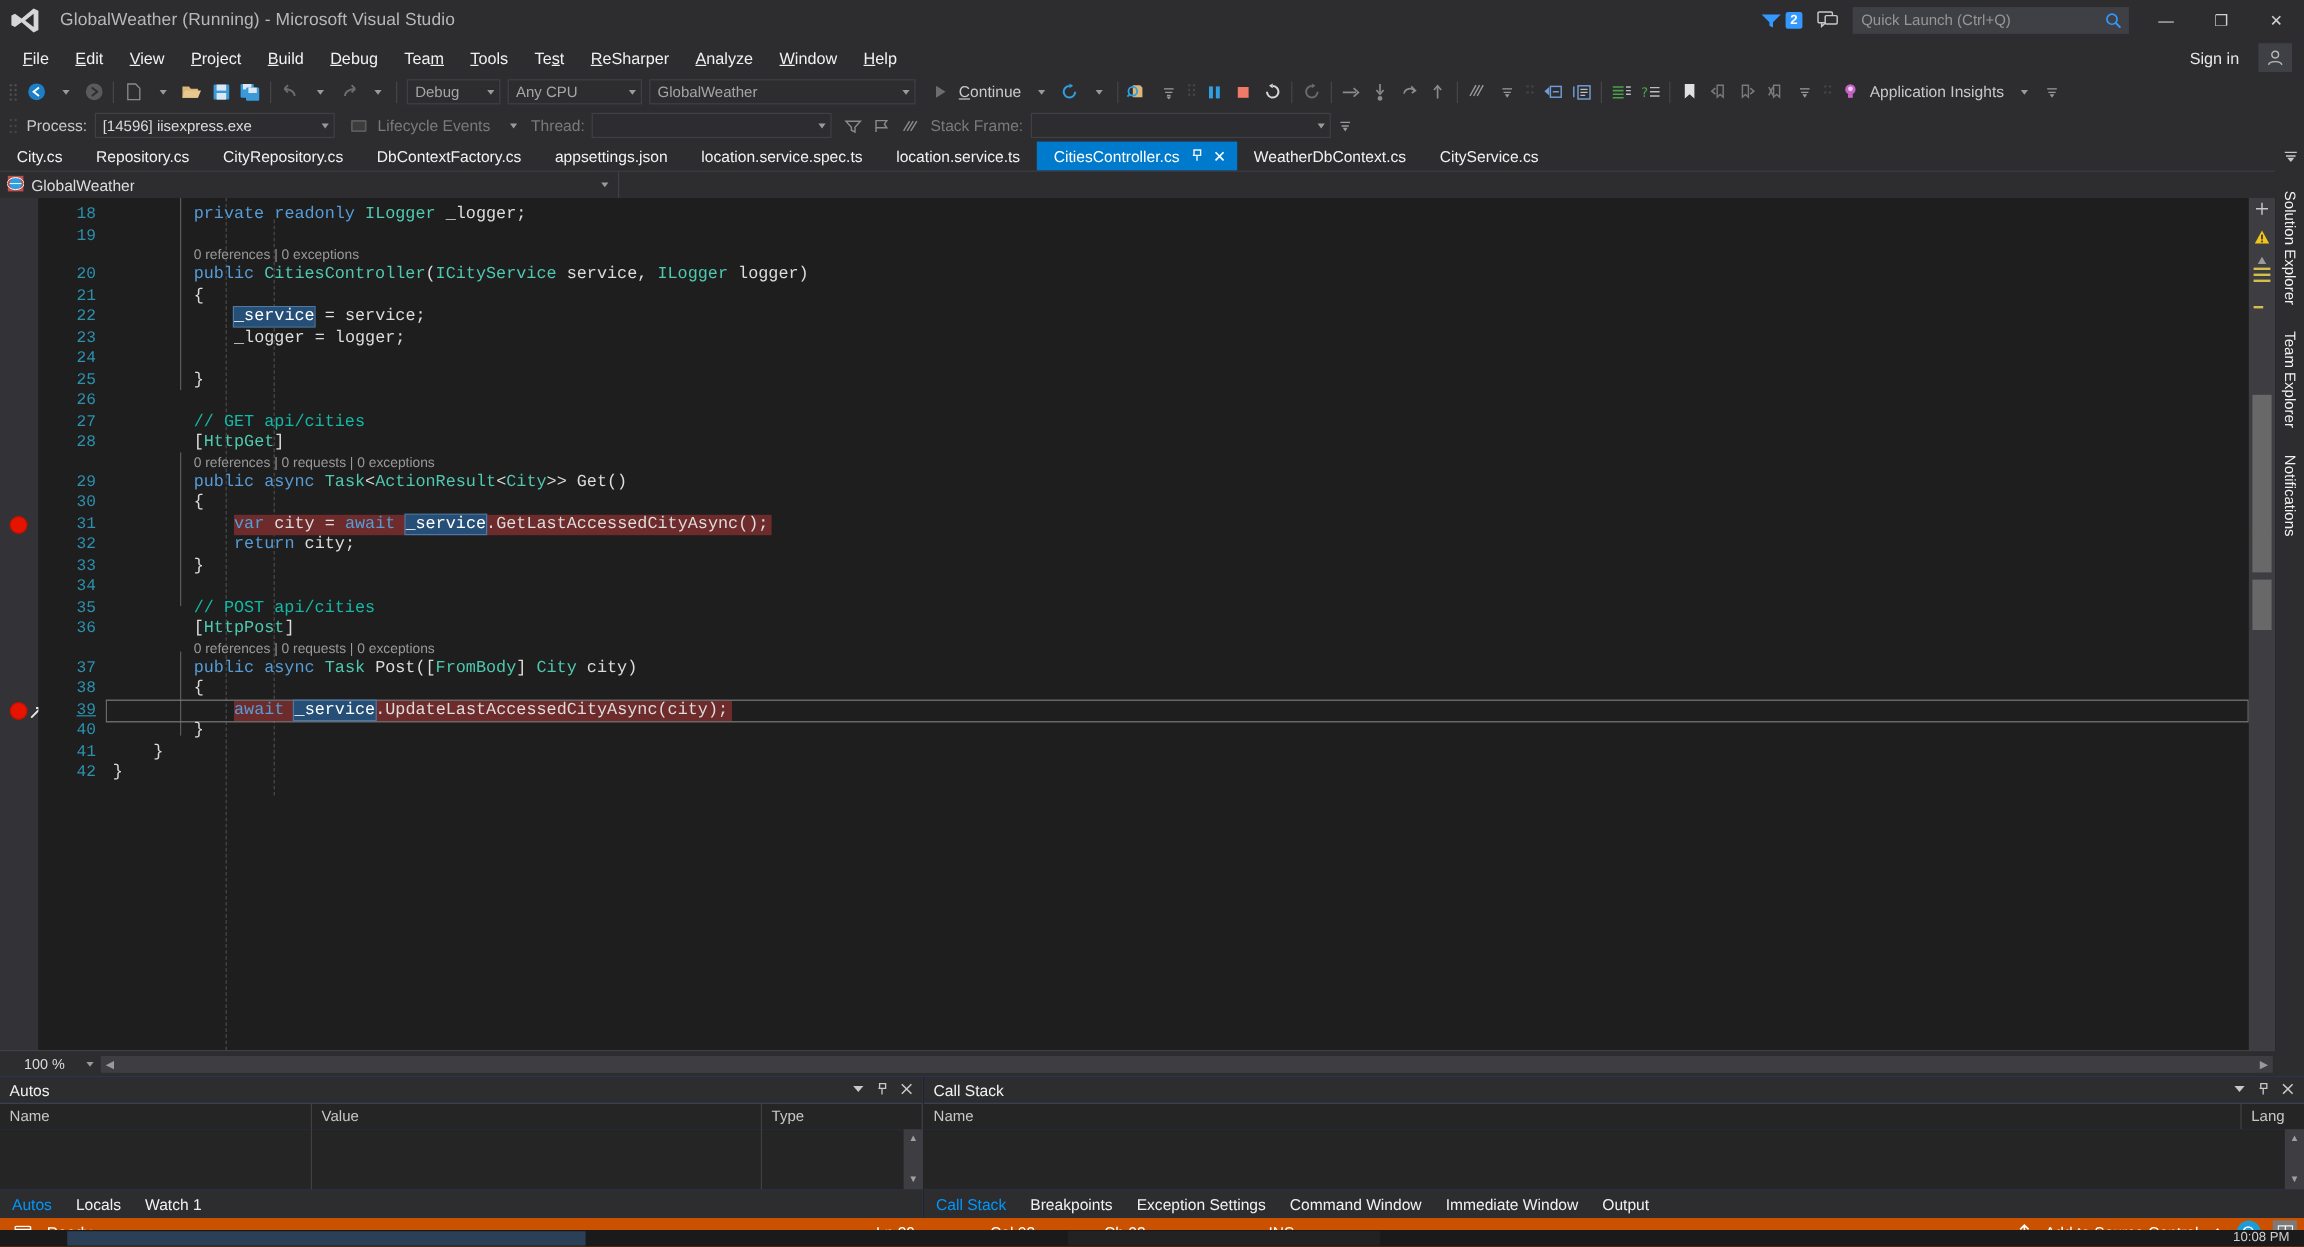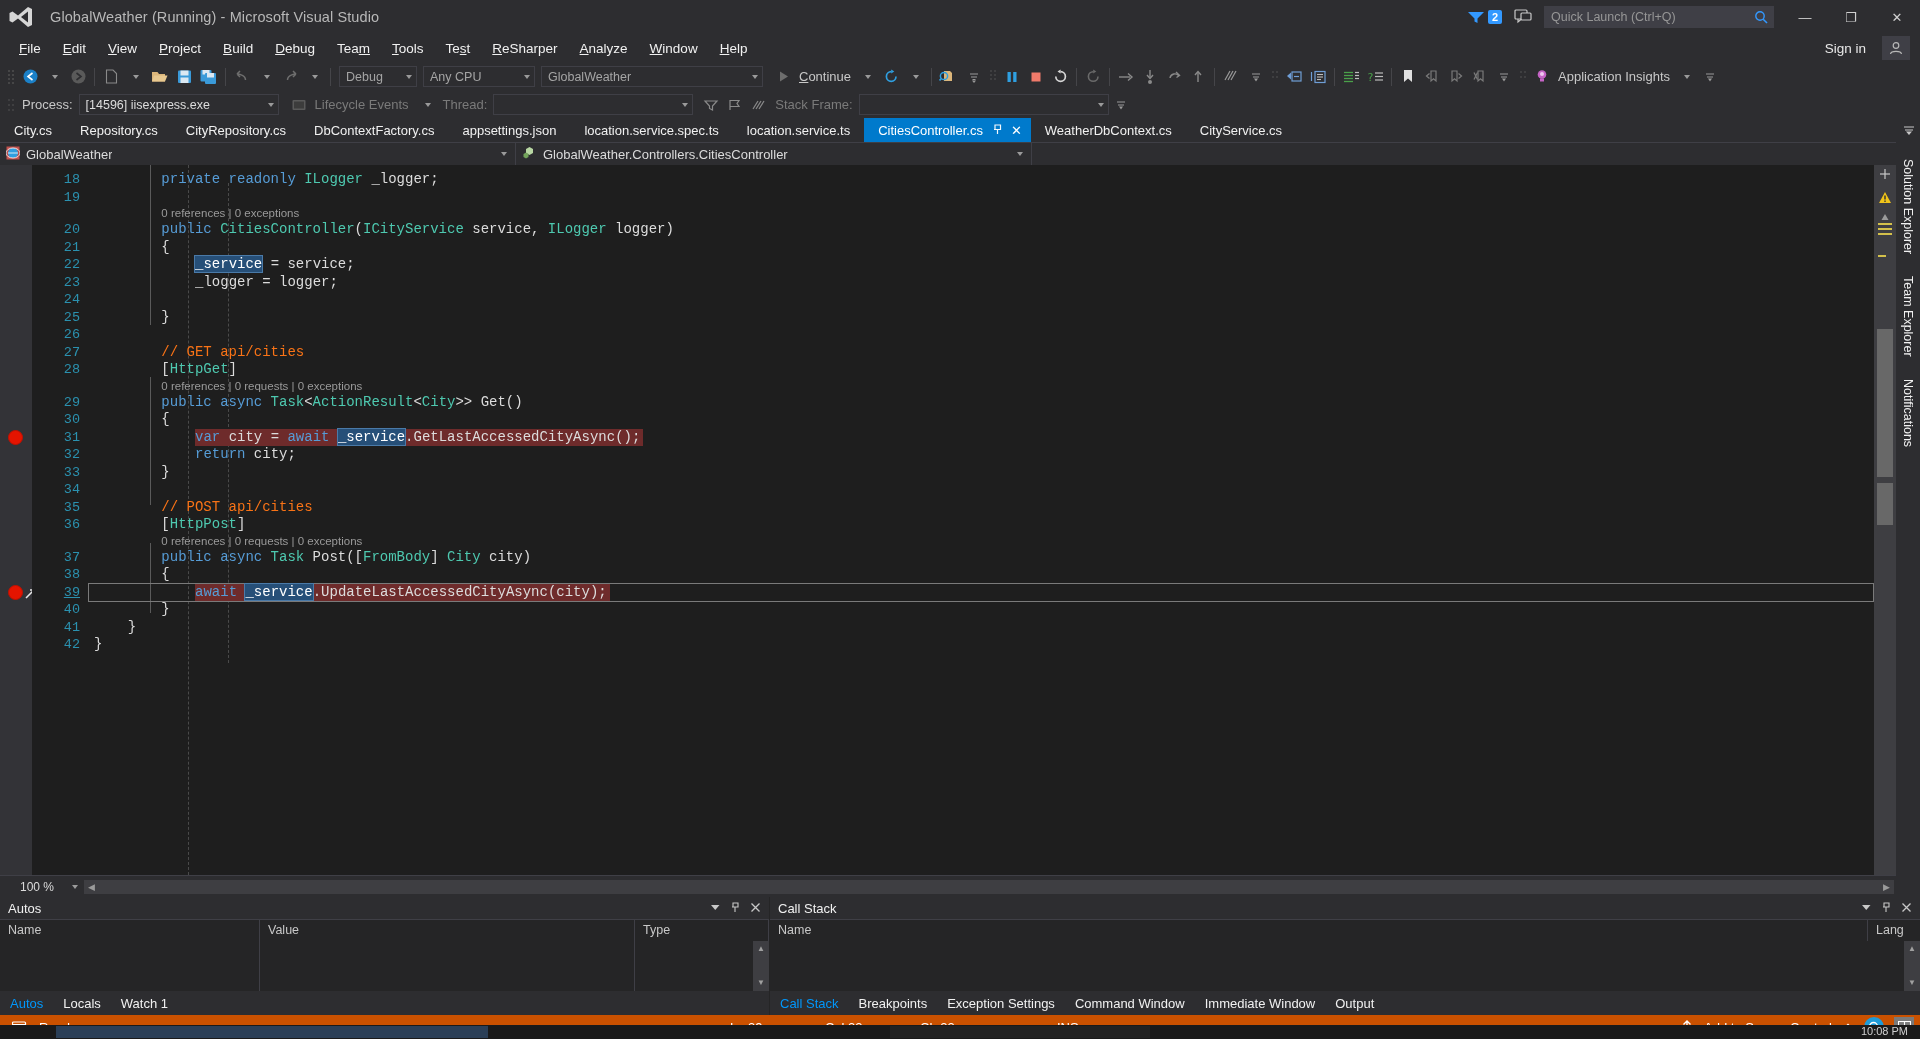--- a/index.html
+++ b/index.html
@@ -121,21 +121,21 @@
   .ln {
     position: absolute; right: 8px; font-family: "Liberation Mono", monospace;
     font-size: 13.5px; color: #2b91af; line-height: 17.5px; height: 17.5px;
   }
   .codelens {
     position: absolute; font-family: "Liberation Sans", sans-serif; font-size: 11.5px;
     color: #9a9a9a; height: 15px; line-height: 15px; white-space: pre;
   }
   .kw    { color: #569cd6; }
   .type  { color: #4ec9b0; }
-  .cmt   { color: #f97316; }
+  .cmt   { color: #14b8a6; }
   .punc  { color: #dcdcdc; }
 
   .sel-box { background: #264f78; color: #ffffff; outline: 1px solid #4a7aa8; }
   .bp-line-hl { position: absolute; background: #6e2b2b; height: 17.5px; }
   .cur-line-border { position: absolute; border: 1px solid #7a7a7a; height: 19px; }
   .vguide { position: absolute; width: 0; border-left: 1px dashed #4a4a4a; }
   .struct-line { position: absolute; width: 0; border-left: 1px solid #5a5a5a; }
 
   .bp-dot {
     position: absolute; width: 15px; height: 15px; border-radius: 50%;
@@ -708,30 +708,20 @@
       <div class="navbar">
         <div class="nav-combo" style="width:516px">
           <span>
             <svg width="14" height="14" viewBox="0 0 14 14">
                 <rect x="0.5" y="0.5" width="13" height="13" fill="#c0504d"></rect>
                 <circle cx="7" cy="7" r="5" fill="#2f9fe0"></circle>
                 <path d="M2 7 L12 7 M7 2 A7 5 0 0 1 7 12 A7 5 0 0 1 7 2" fill="none" stroke="#ffffff" stroke-width="0.8"></path>
               </svg>
           </span>
           <span class="lbl">GlobalWeather</span>
-          <div class="caret"></div>
-        </div>
-        <div class="nav-combo" style="width:516px">
-          <span>
-            <svg width="15" height="14" viewBox="0 0 15 14">
-                <path d="M4 3 L7.5 1 L11 3 L11 7 L7.5 9 L4 7 Z" fill="#b8d7a3"></path>
-                <path d="M1.5 8 L4 6.5 L6.5 8 L6.5 11 L4 12.5 L1.5 11 Z" fill="#72a35a"></path>
-              </svg>
-          </span>
-          <span class="lbl">GlobalWeather.Controllers.CitiesController</span>
           <div class="caret"></div>
         </div>
       </div>
 
       <div class="code-area">
         <div class="bp-gutter" id="bpgutter">
             <div class="bp-dot" style="top: 264.5px; left: 8px;"></div>
             <div class="bp-dot" style="top: 419.5px; left: 8px;"></div>
             <div style="position: absolute; left: 24px; top: 419.5px; width: 16px; height: 16px;"><svg width="16" height="16" viewBox="0 0 16 16">
                 <path d="M2 13 L10 5 M10 5 L6 5 M10 5 L10 9" stroke="#e8e8e8" stroke-width="1.6" fill="none"></path>

